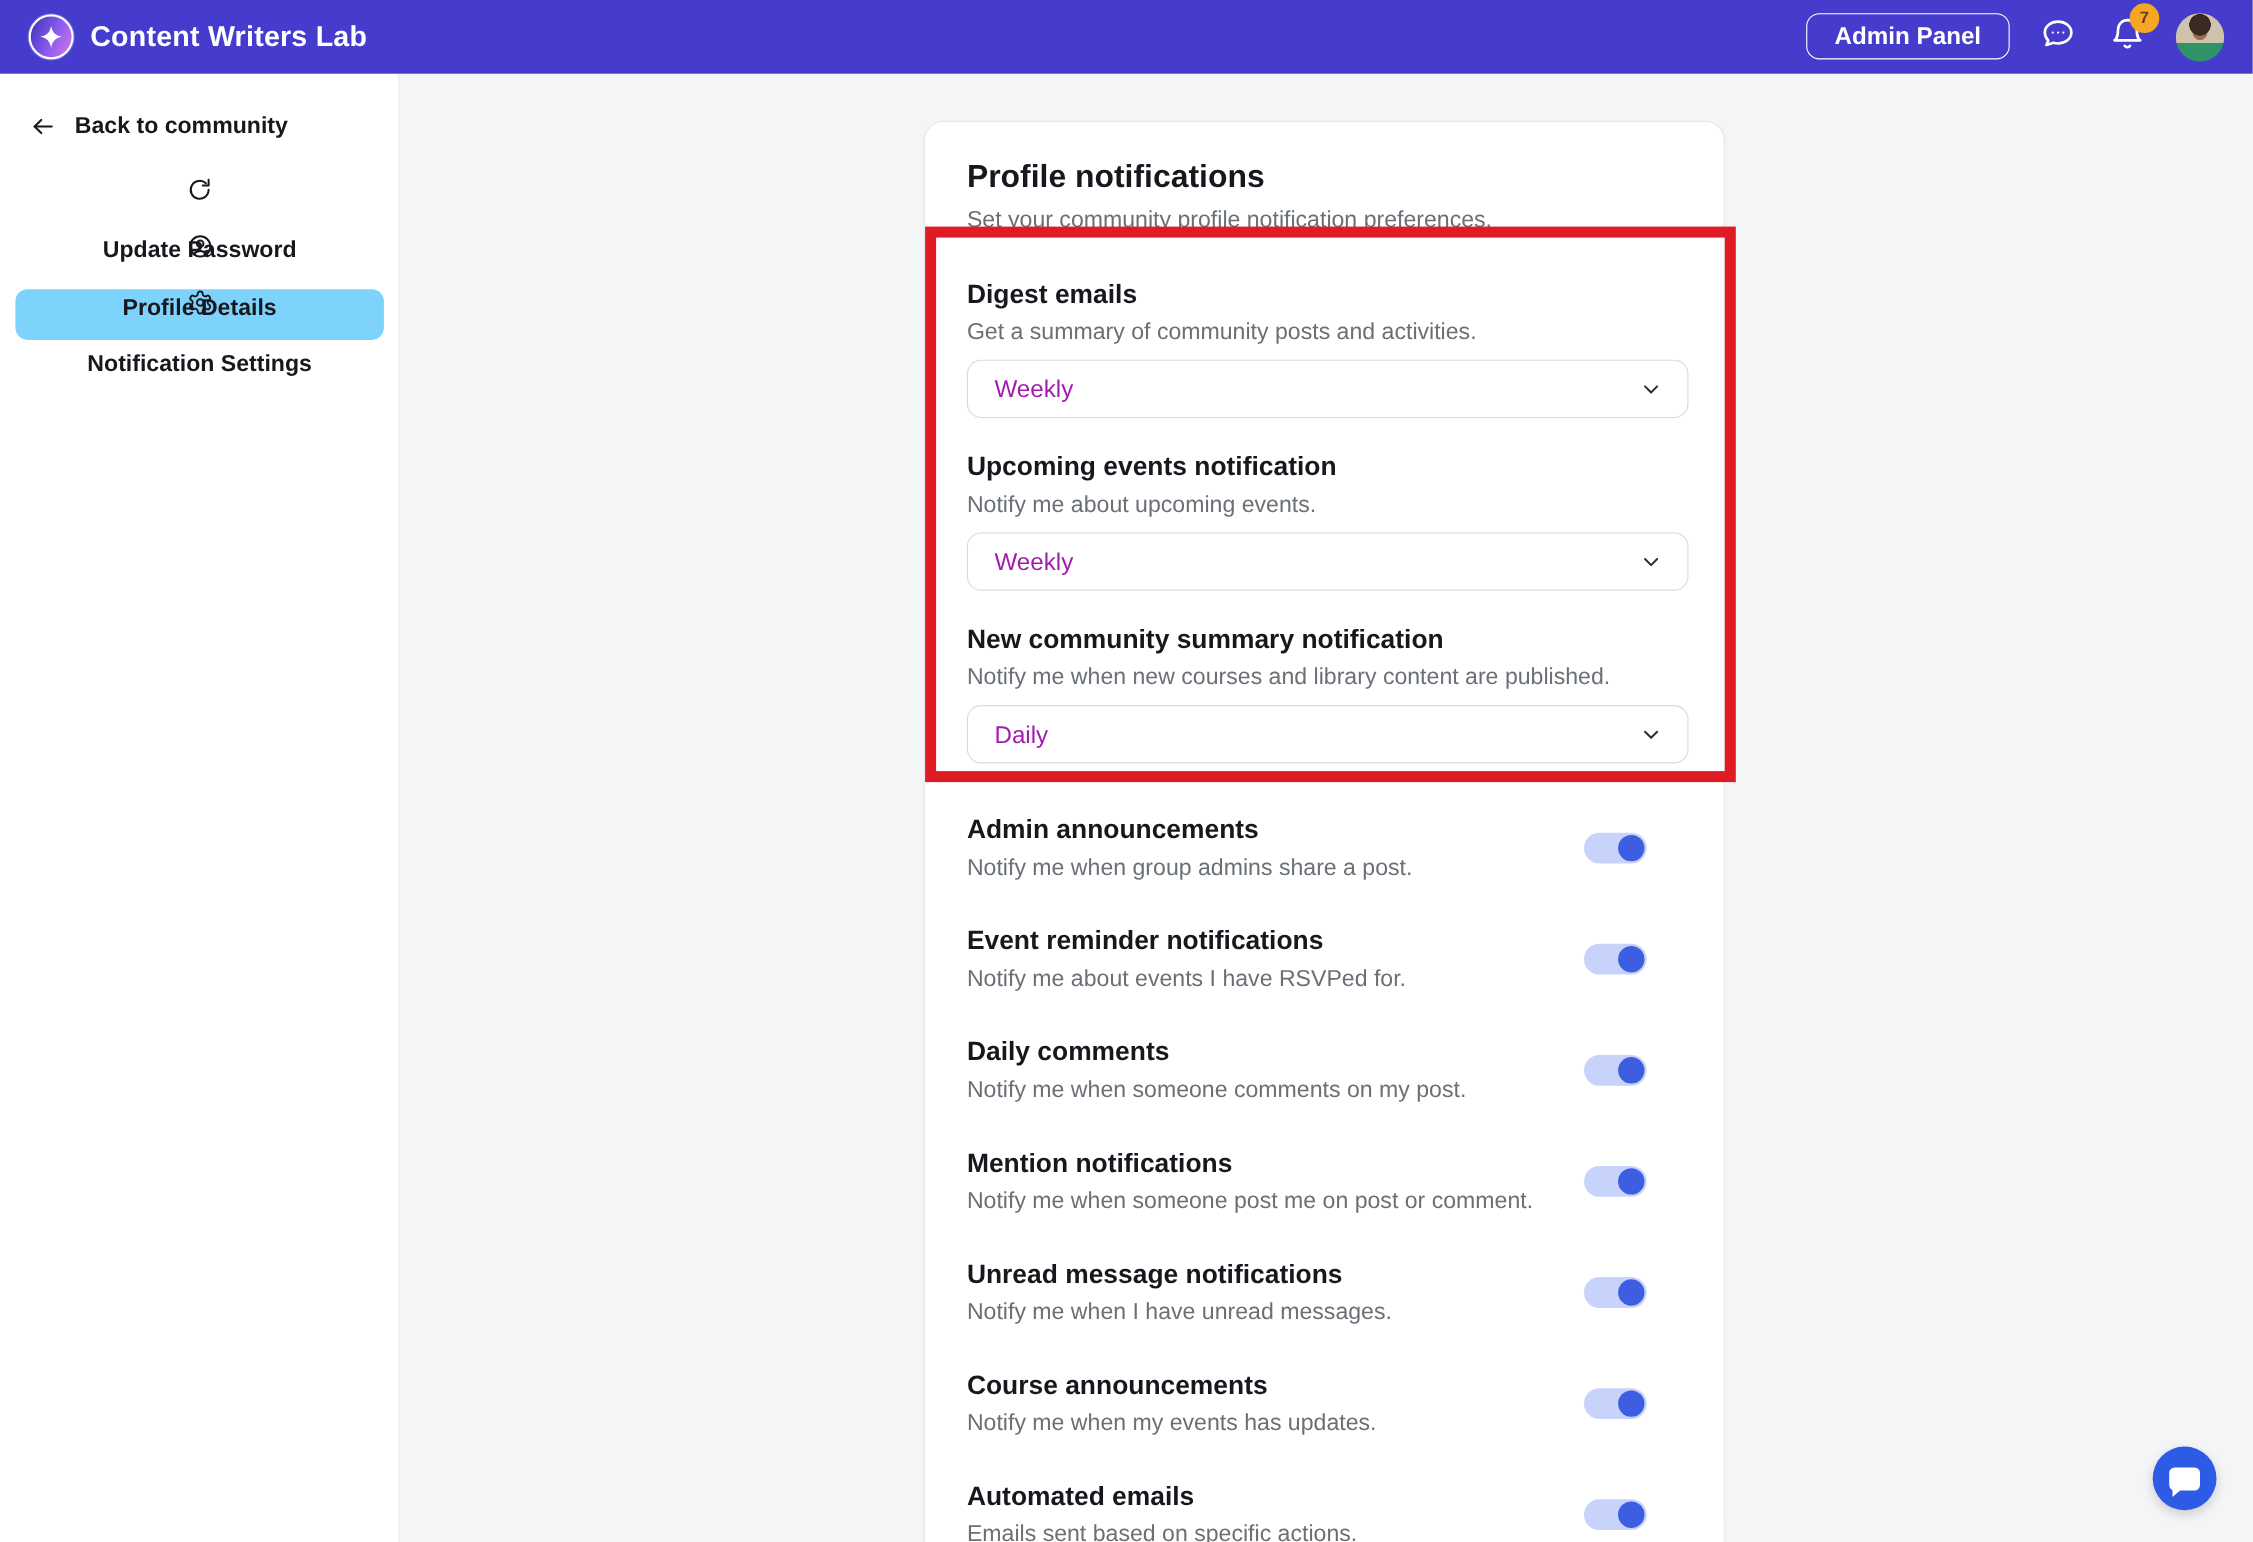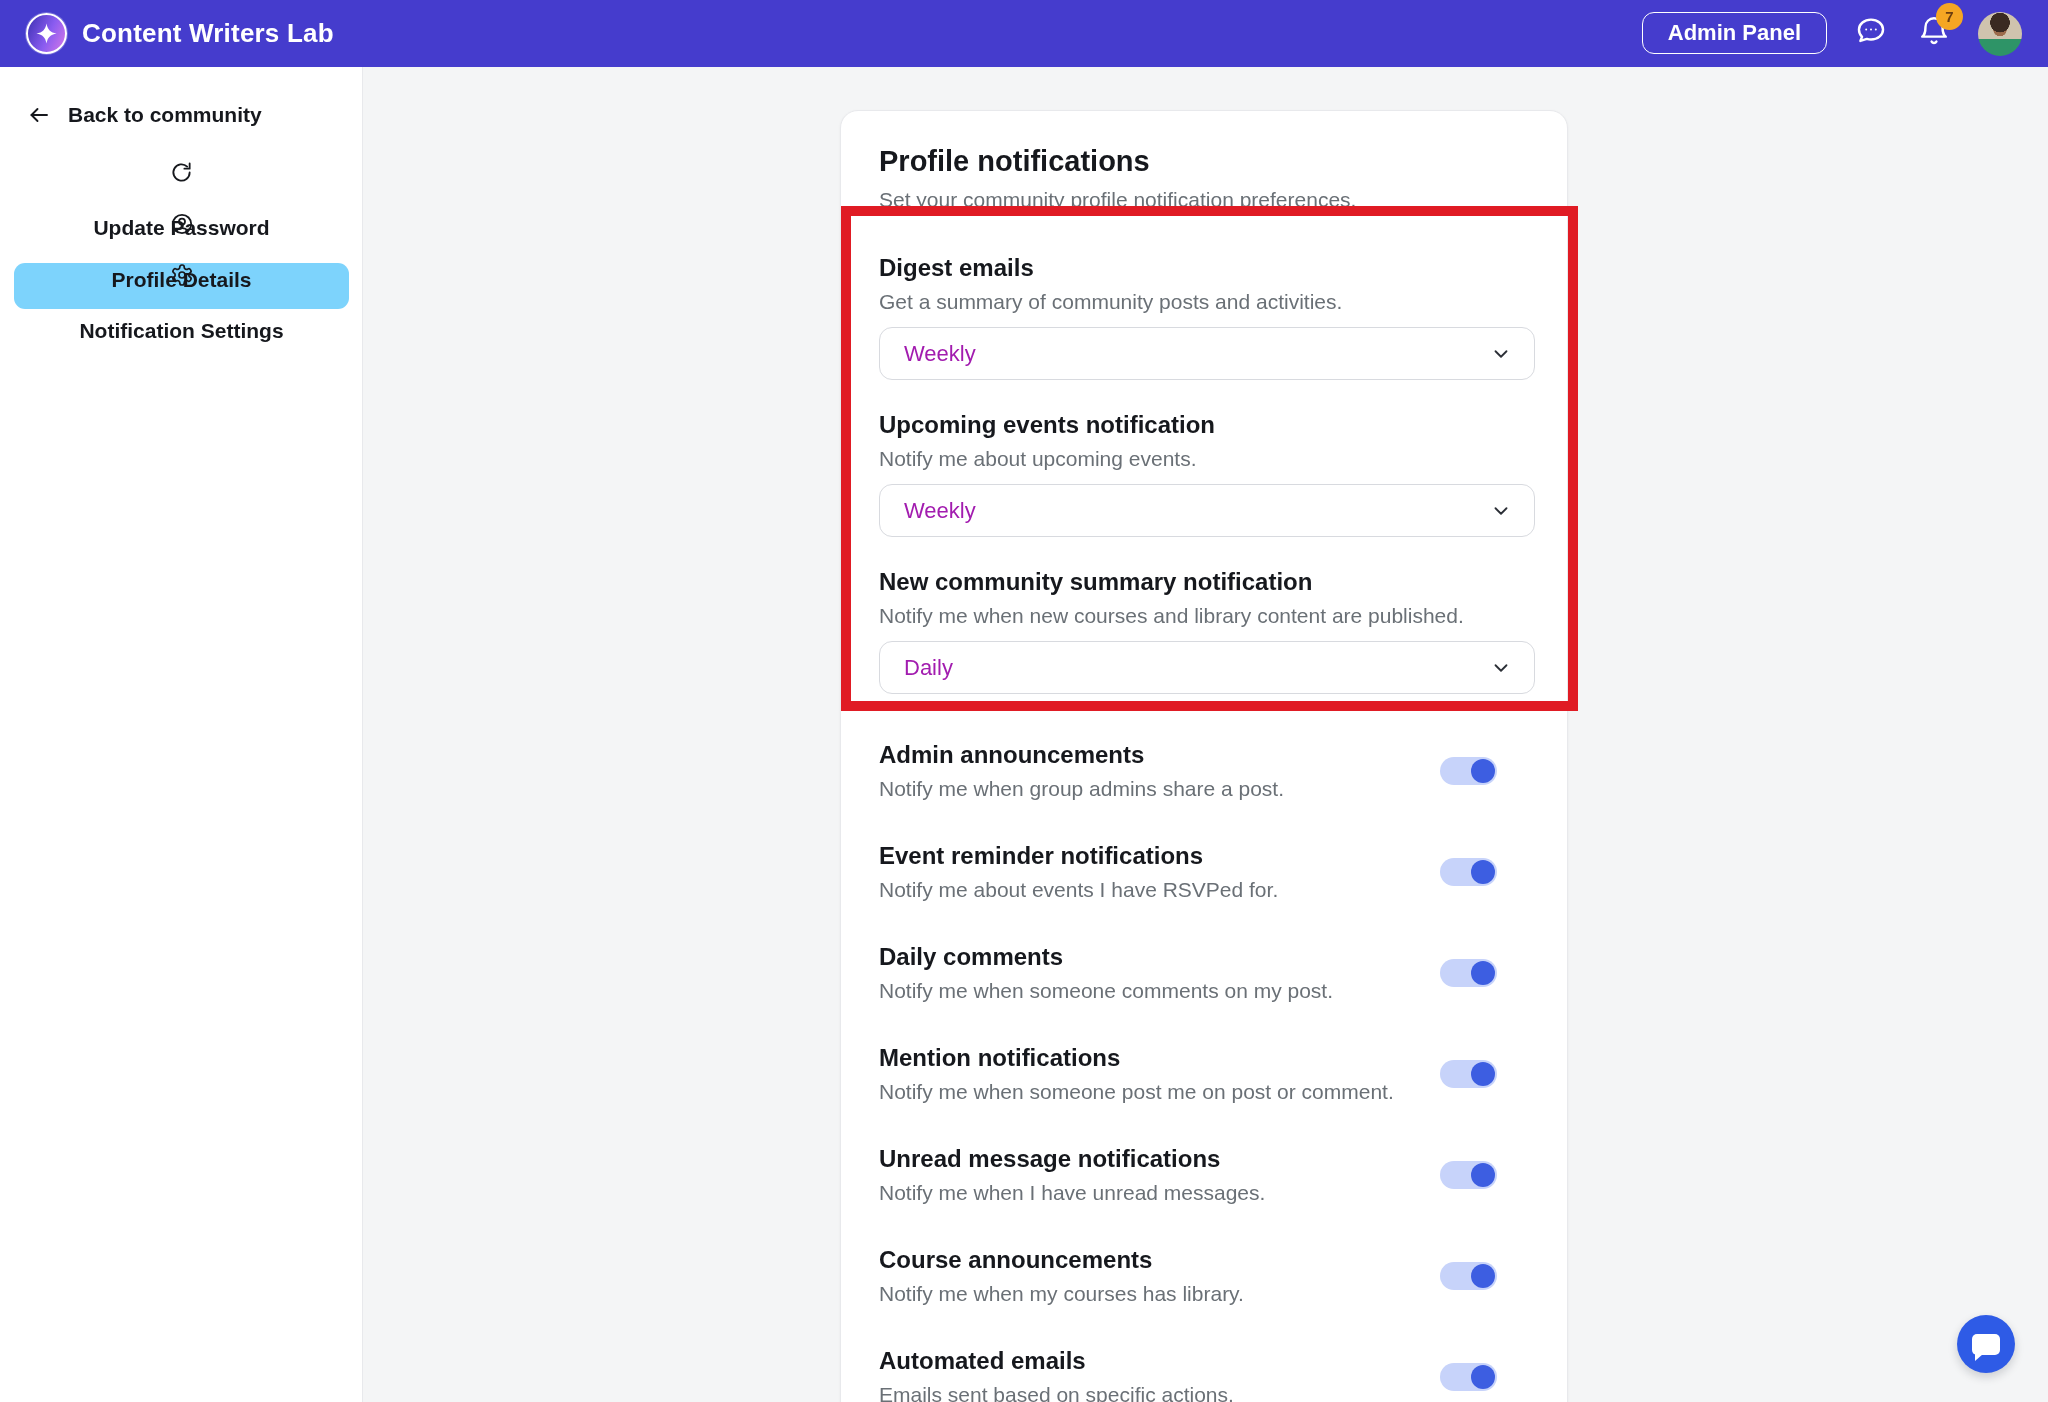--- a/index.html
+++ b/index.html
@@ -287,21 +287,21 @@
           <div class="setting-desc">Notify me when I have unread messages.</div>
         </div>
         <div class="toggle">
             <div class="knob"></div>
           </div>
       </div>
 
       <div class="toggle-row">
         <div>
           <div class="setting-title">Course announcements</div>
-          <div class="setting-desc">Notify me when my courses has library.</div>
+          <div class="setting-desc">Notify me when my events has updates.</div>
         </div>
         <div class="toggle">
             <div class="knob"></div>
           </div>
       </div>
 
       <div class="toggle-row">
         <div>
           <div class="setting-title">Automated emails</div>
           <div class="setting-desc">Emails sent based on specific actions.</div>

